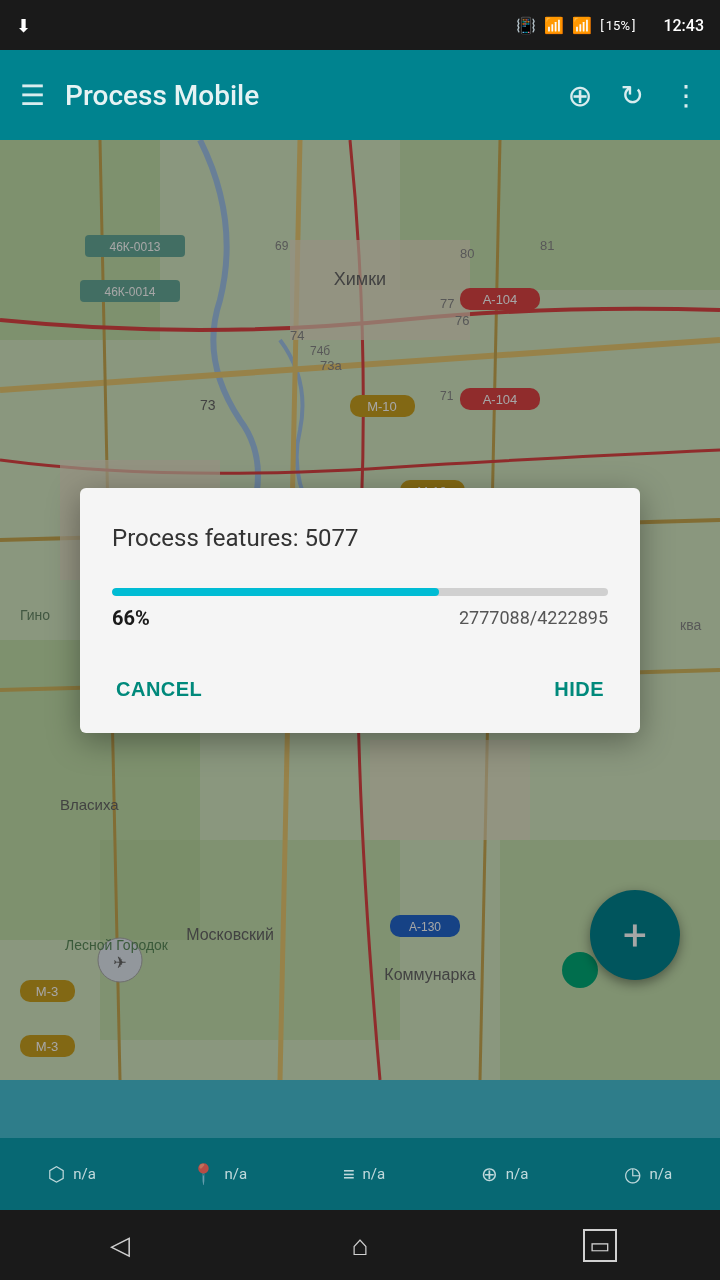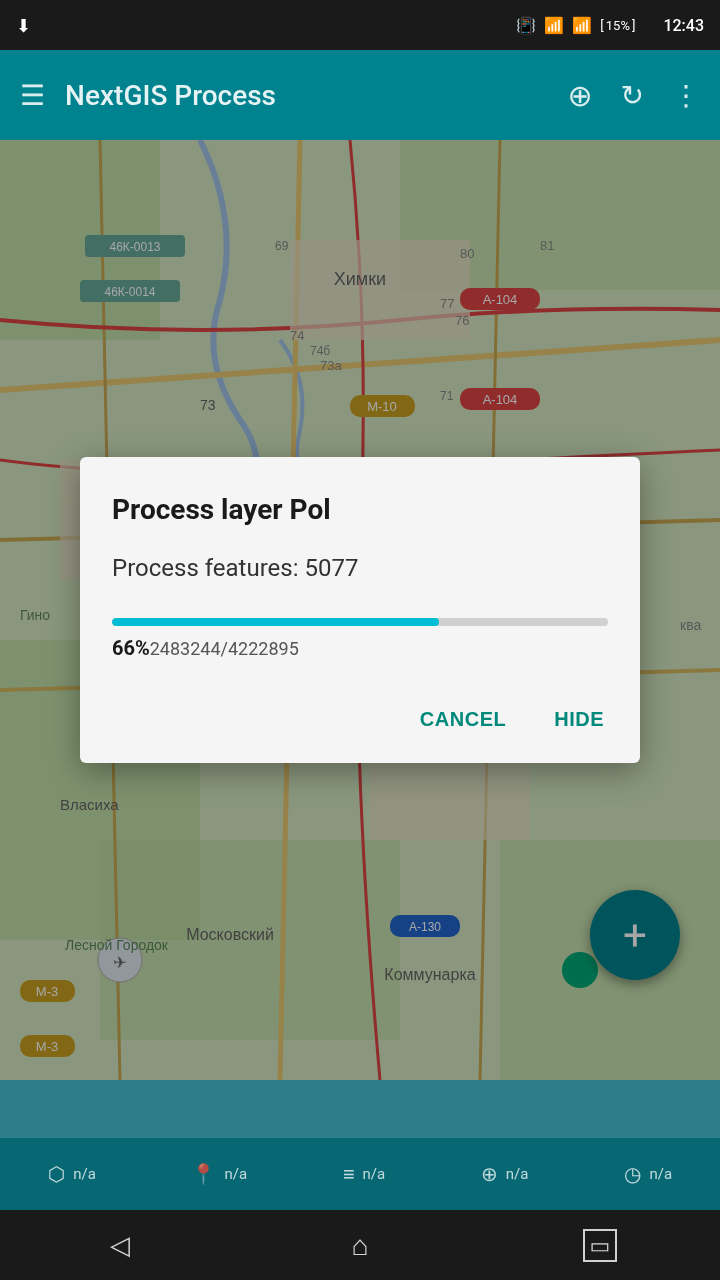--- a/index.html
+++ b/index.html
@@ -140,34 +140,35 @@
       overflow: hidden;
       margin-bottom: 10px;
     }
     .progress-fill {
       height: 100%;
       background: #00bcd4;
       border-radius: 4px;
     }
     .progress-labels {
       display: flex;
+      justify-content: space-between;
       align-items: center;
     }
     .progress-percent {
       font-size: 20px;
       font-weight: 700;
       color: #1a1a1a;
     }
     .progress-count {
       font-size: 18px;
       color: #555;
     }
     .dialog-actions {
       display: flex;
-      justify-content: flex-end;
+      justify-content: space-between;
       gap: 40px;
       margin-top: 40px;
     }
     .btn-text {
       font-size: 20px;
       font-weight: 700;
       color: #00897b;
       text-transform: uppercase;
       letter-spacing: 0.5px;
       cursor: pointer;
@@ -256,21 +257,21 @@
     <span style="font-size:16px;">📶</span>
     <span class="battery-icon">
       [<span>15%</span>]
     </span>
     <span class="time">12:43</span>
   </div>
 </div>
 
 <div class="toolbar">
   <span class="toolbar-menu">☰</span>
-  <span class="toolbar-title">NextGIS Process</span>
+  <span class="toolbar-title">Process Mobile</span>
   <div class="toolbar-icons">
     <span style="font-size:30px;">⊕</span>
     <span style="font-size:28px;">↻</span>
     <span style="font-size:28px;">⋮</span>
   </div>
 </div>
 
 <div class="map-area">
 
   <svg class="map-bg" viewBox="0 0 720 940" xmlns="http://www.w3.org/2000/svg">
@@ -347,29 +348,28 @@
 
     <circle cx="120" cy="820" r="22" fill="#e0e8f0" stroke="#aaa" stroke-width="1"></circle>
     <text x="120" y="828" font-size="16" fill="#666" text-anchor="middle" font-family="Arial">✈</text>
 
     <text x="65" y="810" font-size="14" fill="#5a8a5a" font-family="Arial">Лесной Городок</text>
     <text x="20" y="480" font-size="14" fill="#668866" font-family="Arial">Гино</text>
   </svg>
 
   <div class="modal-overlay">
     <div class="dialog">
-      <div class="dialog-title">Process layer Pol</div>
       <div class="dialog-message">Process features: 5077</div>
       <div class="progress-container">
         <div class="progress-track">
           <div class="progress-fill" style="width: 66%;"></div>
         </div>
         <div class="progress-labels">
           <span class="progress-percent">66%</span>
-          <span class="progress-count">2483244/4222895</span>
+          <span class="progress-count">2777088/4222895</span>
         </div>
       </div>
       <div class="dialog-actions">
         <button class="btn-text">CANCEL</button>
         <button class="btn-text">HIDE</button>
       </div>
     </div>
   </div>
 
   <div class="fab">

